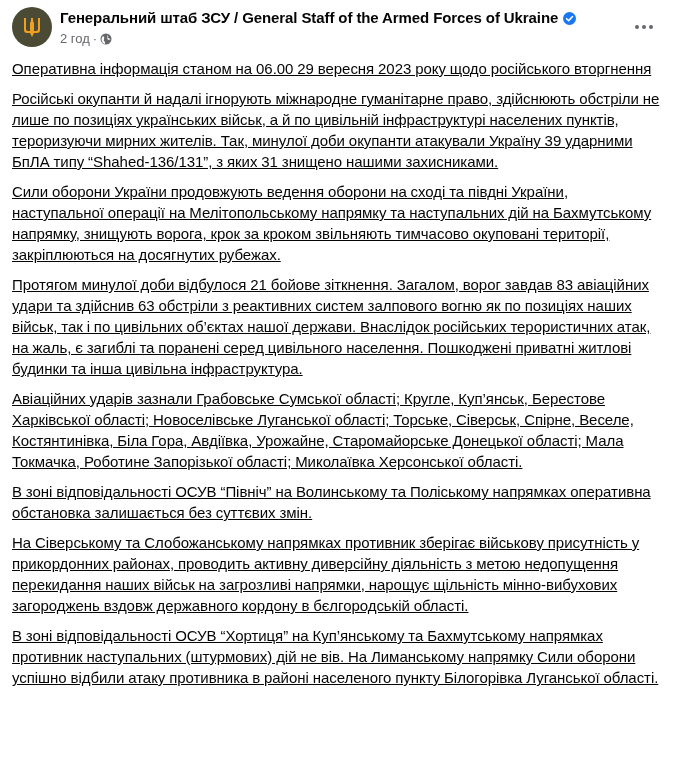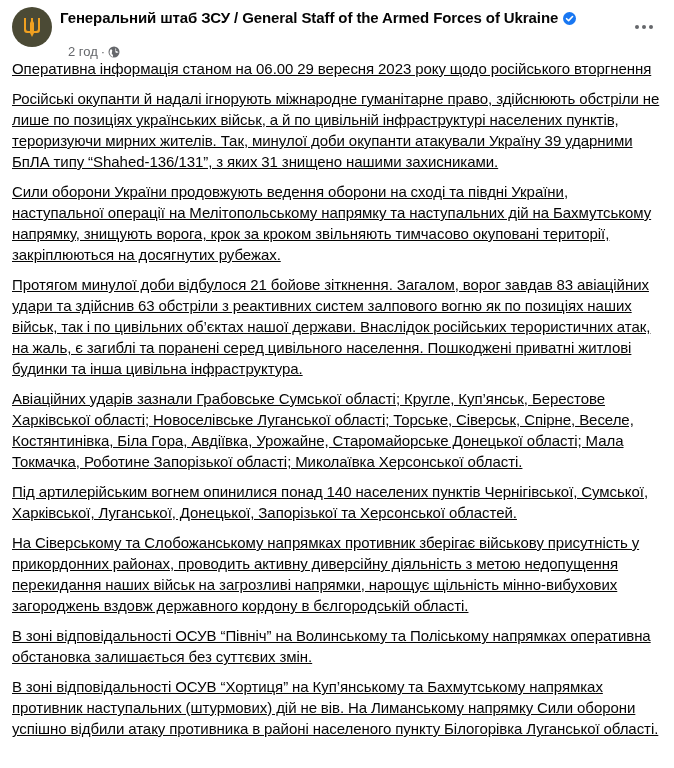--- a/index.html
+++ b/index.html
@@ -19,22 +19,22 @@
     .author-line {
       position: absolute; left: 60px; top: 9px; display: flex; align-items: center;
       white-space: nowrap;
     }
     .author-name {
       font-size: 15px; font-weight: bold; color: #050505; letter-spacing: -0.1px;
       cursor: pointer;
     }
     .verified { margin-left: 5px; width: 13px; height: 13px; display: inline-block; }
     .meta {
-      position: absolute; left: 60px; top: 44px; font-size: 13px; color: #65676b;
-      display: flex; align-items: center; margin-left: 8px;
+      position: absolute; left: 60px; top: 31px; font-size: 13px; color: #65676b;
+      display: flex; align-items: center;
     }
     .meta .dot { margin: 0 3px; }
     .globe { width: 12px; height: 12px; display: inline-block; }
     .more {
       position: absolute; right: 12px; top: 13px; width: 36px; height: 28px;
       display: flex; align-items: center; justify-content: center; gap: 3px; cursor: pointer;
     }
     .more span { width: 4px; height: 4px; border-radius: 50%; background: #65676b; display: block; }
     .body { padding: 4px 12px 0 12px; }
     .para {
@@ -79,18 +79,17 @@
       <span></span>
     </div>
   </div>
 
   <div class="body">
     <p class="para">Оперативна інформація станом на 06.00 29 вересня 2023 року щодо російського вторгнення</p>
     <p class="para">Російські окупанти й надалі ігнорують міжнародне гуманітарне право, здійснюють обстріли не лише по позиціях українських військ, а й по цивільній інфраструктурі населених пунктів, тероризуючи мирних жителів. Так, минулої доби окупанти атакували Україну 39 ударними БпЛА типу “Shahed-136/131”, з яких 31 знищено нашими захисниками.</p>
     <p class="para">Сили оборони України продовжують ведення оборони на сході та півдні України, наступальної операції на Мелітопольському напрямку та наступальних дій на Бахмутському напрямку, знищують ворога, крок за кроком звільняють тимчасово окуповані території, закріплюються на досягнутих рубежах.</p>
     <p class="para">Протягом минулої доби відбулося 21 бойове зіткнення. Загалом, ворог завдав 83 авіаційних удари та здійснив 63 обстріли з реактивних систем залпового вогню як по позиціях наших військ, так і по цивільних об’єктах нашої держави. Внаслідок російських терористичних атак, на жаль, є загиблі та поранені серед цивільного населення. Пошкоджені приватні житлові будинки та інша цивільна інфраструктура.</p>
     <p class="para">Авіаційних ударів зазнали Грабовське Сумської області; Кругле, Куп’янськ, Берестове Харківської області; Новоселівське Луганської області; Торське, Сіверськ, Спірне, Веселе, Костянтинівка, Біла Гора, Авдіївка, Урожайне, Старомайорське Донецької області; Мала Токмачка, Роботине Запорізької області; Миколаївка Херсонської області.</p>
-    <p class="para">Під артилерійським вогнем опинилися понад 140 населених пунктів Чернігівської, Сумської, Харківської, Луганської, Донецької, Запорізької та Херсонської областей.</p>
+    <p class="para">В зоні відповідальності ОСУВ “Північ” на Волинському та Поліському напрямках оперативна обстановка залишається без суттєвих змін.</p>
     <p class="para">На Сіверському та Слобожанському напрямках противник зберігає військову присутність у прикордонних районах, проводить активну диверсійну діяльність з метою недопущення перекидання наших військ на загрозливі напрямки, нарощує щільність мінно-вибухових загороджень вздовж державного кордону в бєлгородській області.</p>
-    <p class="para">В зоні відповідальності ОСУВ “Північ” на Волинському та Поліському напрямках оперативна обстановка залишається без суттєвих змін.</p>
     <p class="para">В зоні відповідальності ОСУВ “Хортиця” на Куп’янському та Бахмутському напрямках противник наступальних (штурмових) дій не вів. На Лиманському напрямку Сили оборони успішно відбили атаку противника в районі населеного пункту Білогорівка Луганської області.</p>
   </div>
 </div>
 
 </body></html>

